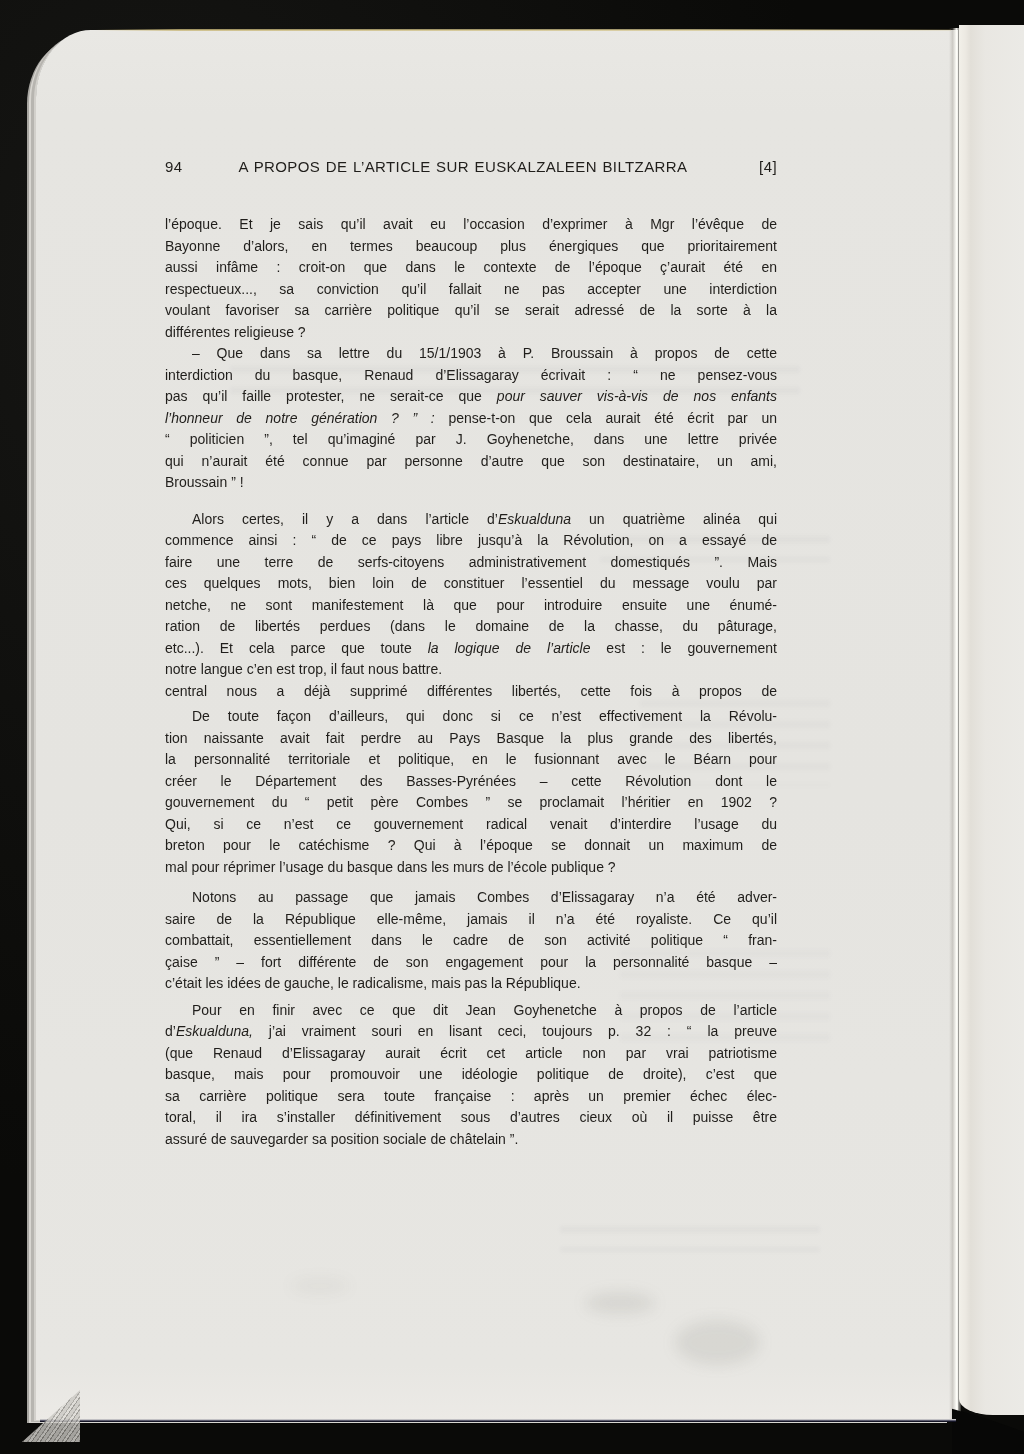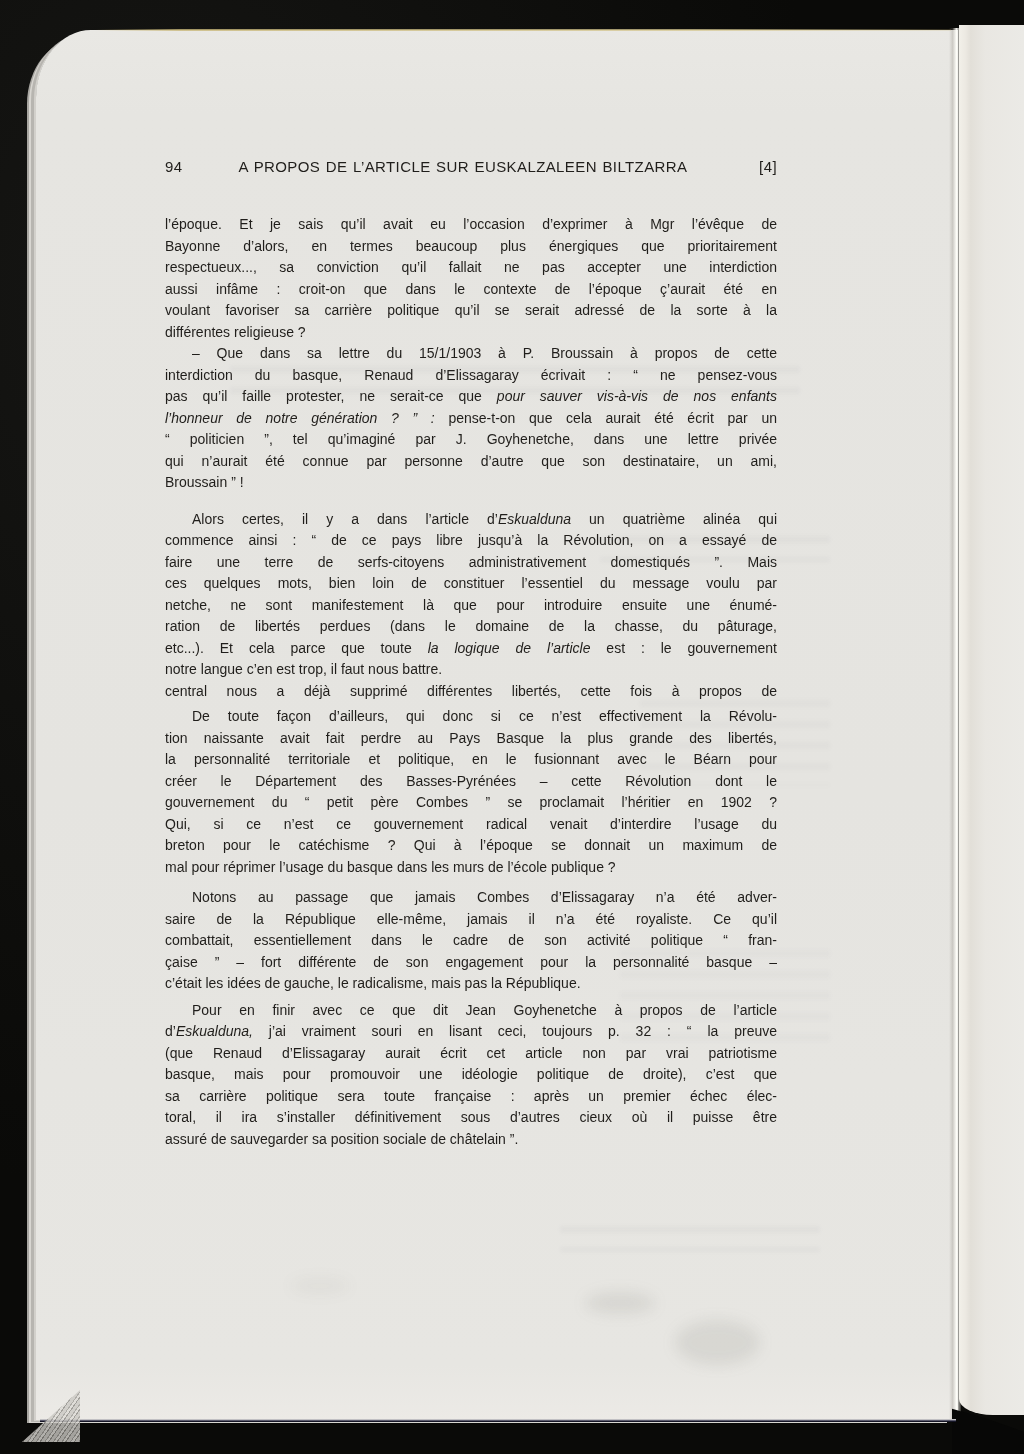--- a/index.html
+++ b/index.html
@@ -97,22 +97,22 @@
   <div class="content">
     <div class="running-head">
       <span class="num">94</span>
       <span class="title">A PROPOS DE L’ARTICLE SUR EUSKALZALEEN BILTZARRA</span>
       <span class="bracket">[4]</span>
     </div>
     <div class="body-text" id="body-text">
         <div class="para">
           <div class="line"><span>l’époque. Et je sais qu’il avait eu l’occasion d’exprimer à Mgr l’évêque de</span></div>
           <div class="line"><span>Bayonne d’alors, en termes beaucoup plus énergiques que prioritairement</span></div>
+          <div class="line"><span>aussi infâme : croit-on que dans le contexte de l’époque ç’aurait été en</span></div>
           <div class="line"><span>respectueux..., sa conviction qu’il fallait ne pas accepter une interdiction</span></div>
-          <div class="line"><span>aussi infâme : croit-on que dans le contexte de l’époque ç’aurait été en</span></div>
           <div class="line"><span>voulant favoriser sa carrière politique qu’il se serait adressé de la sorte à la</span></div>
           <div class="line last"><span>différentes religieuse ?</span></div>
         </div>
         <div class="para">
           <div class="line indent"><span>– Que dans sa lettre du 15/1/1903 à P. Broussain à propos de cette</span></div>
           <div class="line"><span>interdiction du basque, Renaud d’Elissagaray écrivait : “ ne pensez-vous</span></div>
           <div class="line"><span>pas qu’il faille protester, ne serait-ce que </span><span class="it">pour sauver vis-à-vis de nos enfants</span></div>
           <div class="line"><span class="it">l’honneur de notre génération ? ” :</span><span> pense-t-on que cela aurait été écrit par un</span></div>
           <div class="line"><span>“ politicien ”, tel qu’imaginé par J. Goyhenetche, dans une lettre privée</span></div>
           <div class="line"><span>qui n’aurait été connue par personne d’autre que son destinataire, un ami,</span></div>

